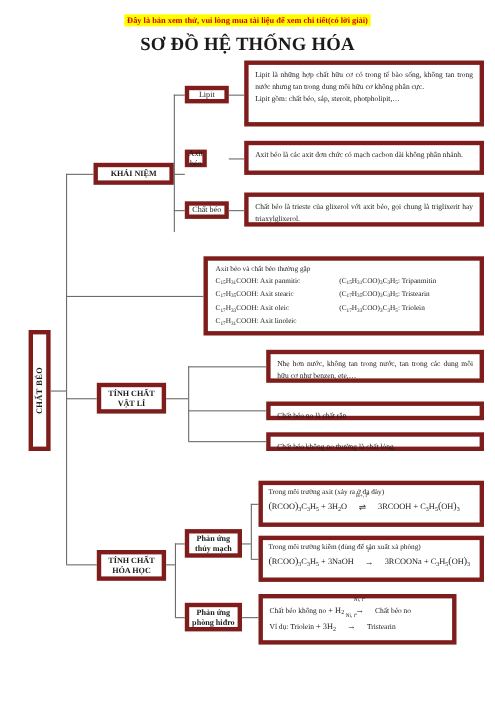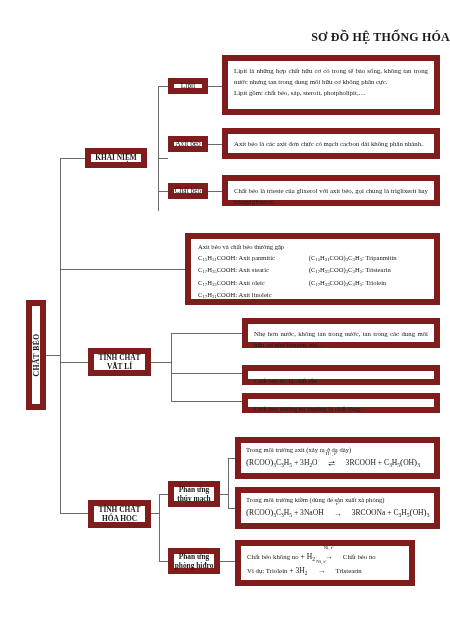--- a/index.html
+++ b/index.html
@@ -17,28 +17,28 @@
   .banner span{
     display:inline-block;background:#ffff00;color:#d40000;
     font-weight:bold;font-size:7.6px;padding:1px 3px;
     font-family:"Liberation Serif", serif;white-space:nowrap;
   }
   #top-banner{top:8px;}
   #bottom-banner{top:612px;}
 
   
   #doc-title{
-    position:absolute;top:30px;left:0;width:450px;text-align:right;
-    font-weight:bold;font-size:12px;letter-spacing:.2px;
+    position:absolute;top:30px;left:0;width:450px;text-align:center;
+    font-weight:bold;font-size:17px;letter-spacing:.2px;
   }
 
   
   .box{
     position:absolute;box-sizing:border-box;
-    border:6px solid #7f1d1d;background:#fff;
+    border:4px solid #7f1d1d;background:#fff;
   }
   .lbl{
     display:flex;align-items:center;justify-content:center;
     text-align:center;font-size:7.4px;line-height:1.25;
   }
   .lbl.b{font-weight:bold;}
   .txt{
     box-sizing:border-box;padding:4px 6px;font-size:6.8px;
     line-height:1.65;text-align:justify;
   }
@@ -70,40 +70,43 @@
   .arrow .gl{font-size:8px;line-height:1;}
   .rowtbl{width:100%;border-collapse:collapse;}
   .rowtbl td{font-size:6.6px;padding:1px 0;line-height:1.5;white-space:nowrap;}
   .rowtbl td.c2{padding-left:10px;}
 </style>
 </head>
 <body>
 
 <div class="page">
 
+  <div class="banner" id="top-banner">
+    <span>Đây là bản xem thử, vui lòng mua tài liệu để xem chi tiết(có lời giải)</span>
+  </div>
 
   <div id="doc-title">SƠ ĐỒ HỆ THỐNG HÓA</div>
 
   <div class="box" id="main-label">
     <div class="vtext">CHẤT BÉO</div>
   </div>
 
-  <div class="box lbl b" style="left:85px;top:148px;width:62px;height:20px;">
+  <div class="box lbl b" style="left:85px;top:148px;width:73px;height:20px;">
     <span>KHÁI NIỆM</span>
   </div>
 
   <div class="box lbl" style="left:168px;top:78px;width:40px;height:16px;">
     <span>Lipit</span>
   </div>
   <div class="box txt" style="left:222px;top:55px;width:218px;height:60px;">
     <p>Lipit là những hợp chất hữu cơ có trong tế bào sống, không tan trong nước nhưng tan trong dung môi hữu cơ không phân cực.</p>
     <p>Lipit gồm: chất béo, sáp, steroit, photpholipit,…</p>
   </div>
 
-  <div class="box lbl" style="left:168px;top:136px;width:40px;height:16px;">
+  <div class="box lbl" style="left:168px;top:136px;width:20px;height:16px;">
     <span>Axit béo</span>
   </div>
   <div class="box txt" style="left:222px;top:128px;width:218px;height:31px;">
     <p>Axit béo là các axit đơn chức có mạch cacbon dài không phân nhánh.</p>
   </div>
 
   <div class="box lbl" style="left:168px;top:183px;width:40px;height:16px;">
     <span>Chất béo</span>
   </div>
   <div class="box txt" style="left:222px;top:175px;width:218px;height:31px;">

